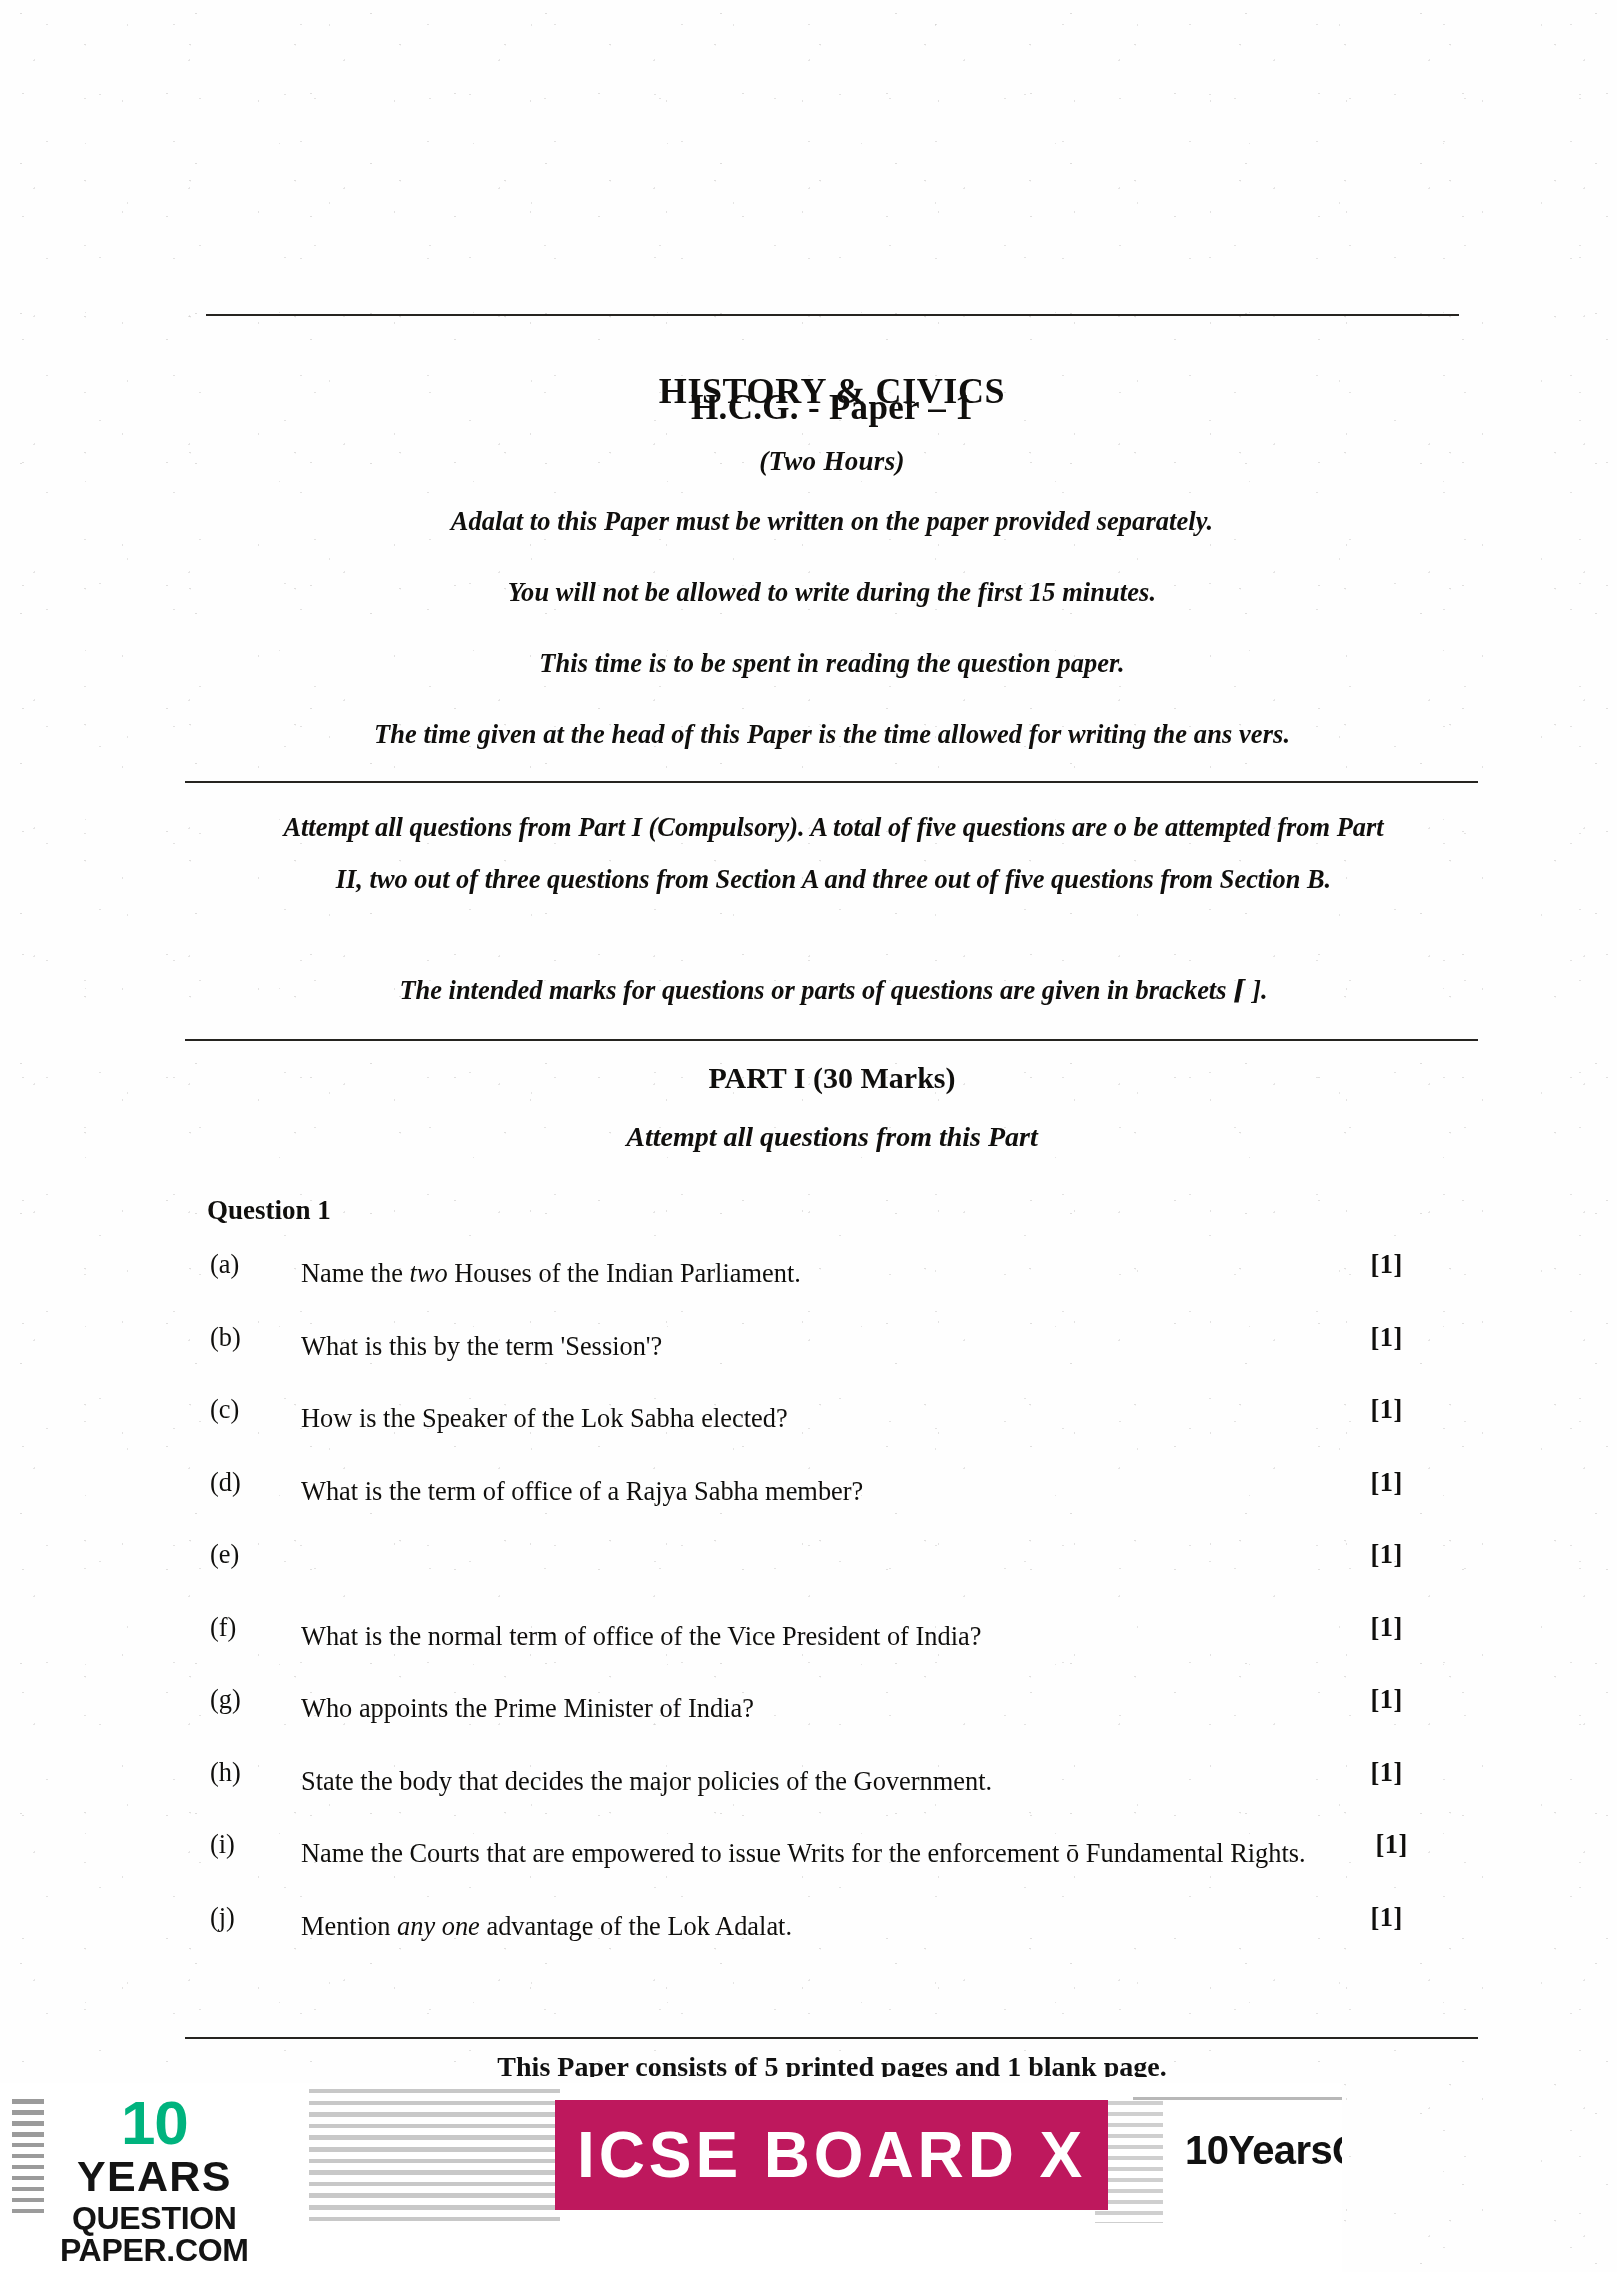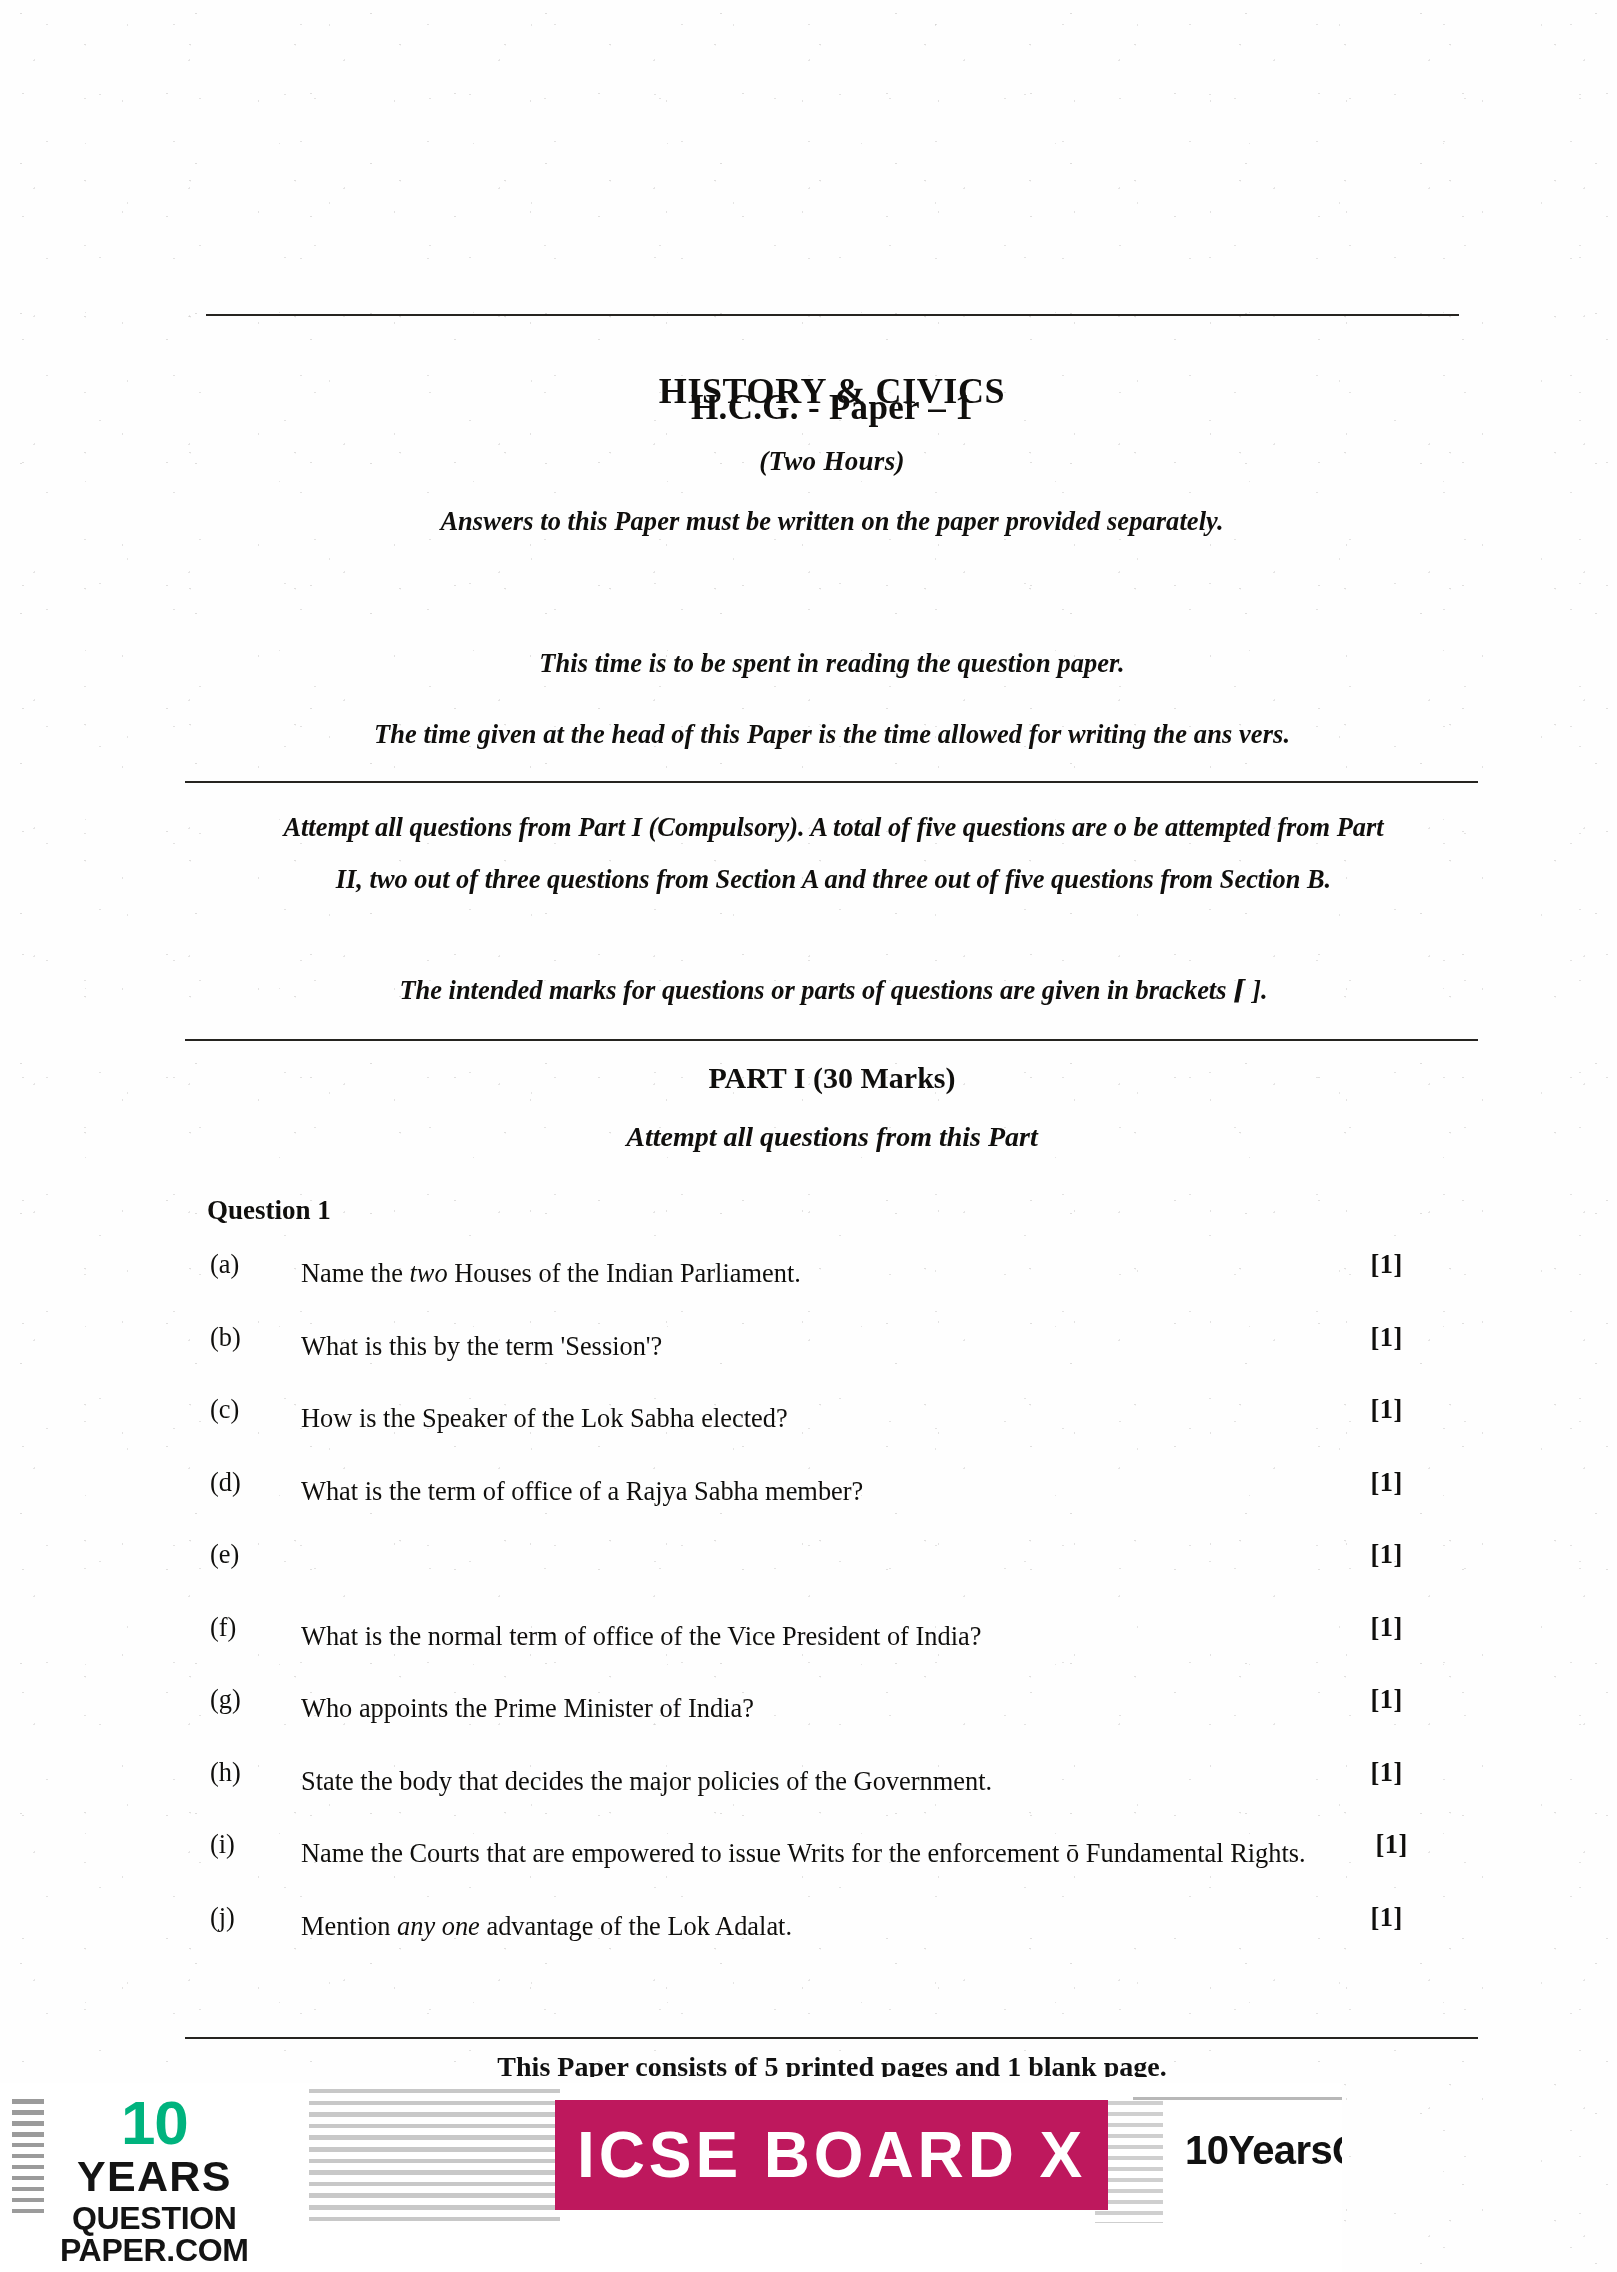--- a/index.html
+++ b/index.html
@@ -309,22 +309,23 @@
 <div id="page-sheet">
 
   <div id="rule-top" class="rule"></div>
 
   <div id="title-subject" class="head-line">HISTORY &amp; CIVICS</div>
 
   <div id="title-paper" class="head-line">H.C.G. - Paper – 1</div>
 
   <div id="title-duration" class="head-line">(Two Hours)</div>
 
-  <div id="instr-1" class="instr">Answers to this Paper must be written on the paper provided separately.</div>
-
+  <div id="instr-1" class="instr">Adalat to this Paper must be written on the paper provided separately.</div>
+
+  <div id="instr-2" class="instr">You will not be allowed to write during the first 15 minutes.</div>
 
   <div id="instr-3" class="instr">This time is to be spent in reading the question paper.</div>
 
   <div id="instr-4" class="instr">The time given at the head of this Paper is the time allowed for writing the ans vers.</div>
 
   <div id="rule-second" class="rule"></div>
 
   <div id="attempt-block">Attempt all questions from Part I (Compulsory).  A total of five questions are  o be attempted from Part II, two out of three questions from Section A and three out of five questions from Section B.</div>
 
   <div id="attempt-brackets">The intended marks for questions or parts of questions are given in brackets ⌈ ].</div>

